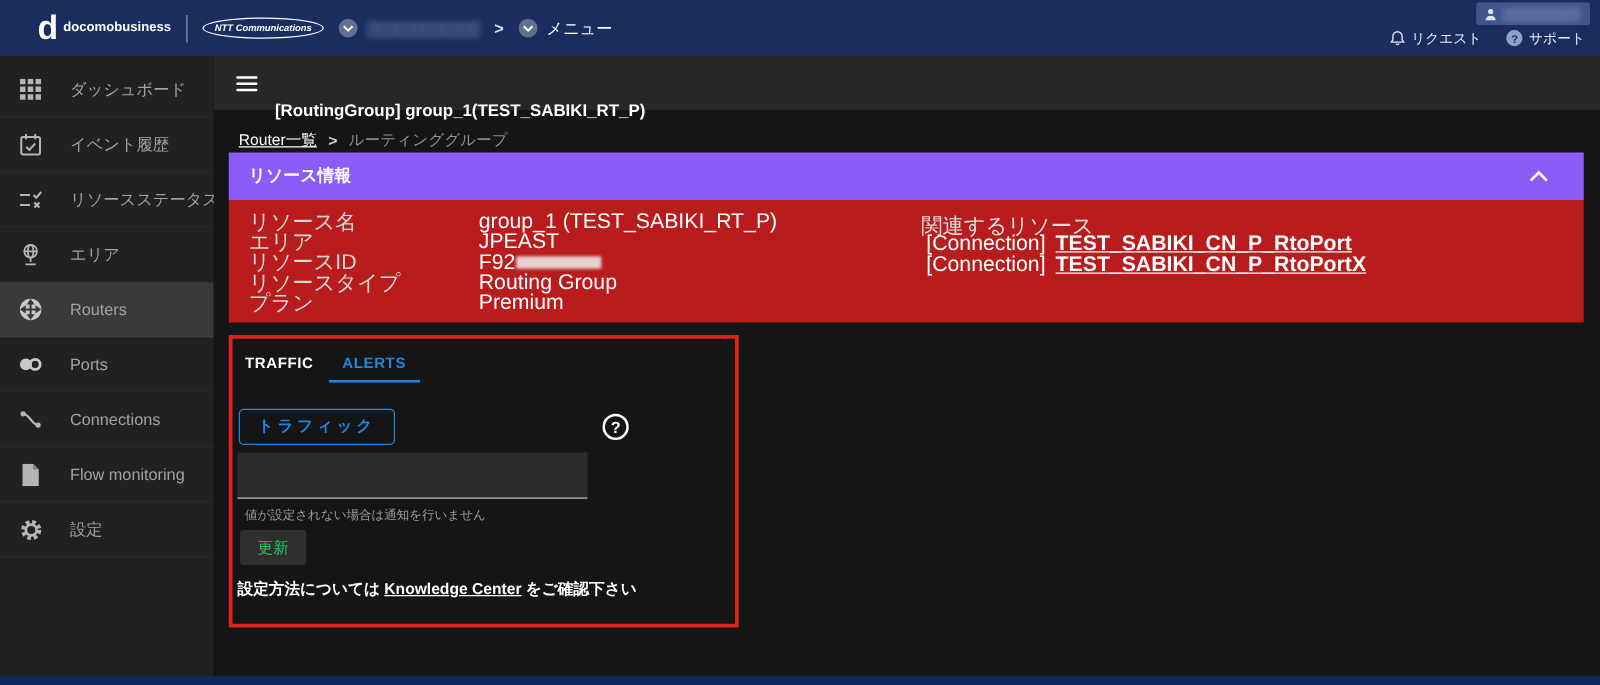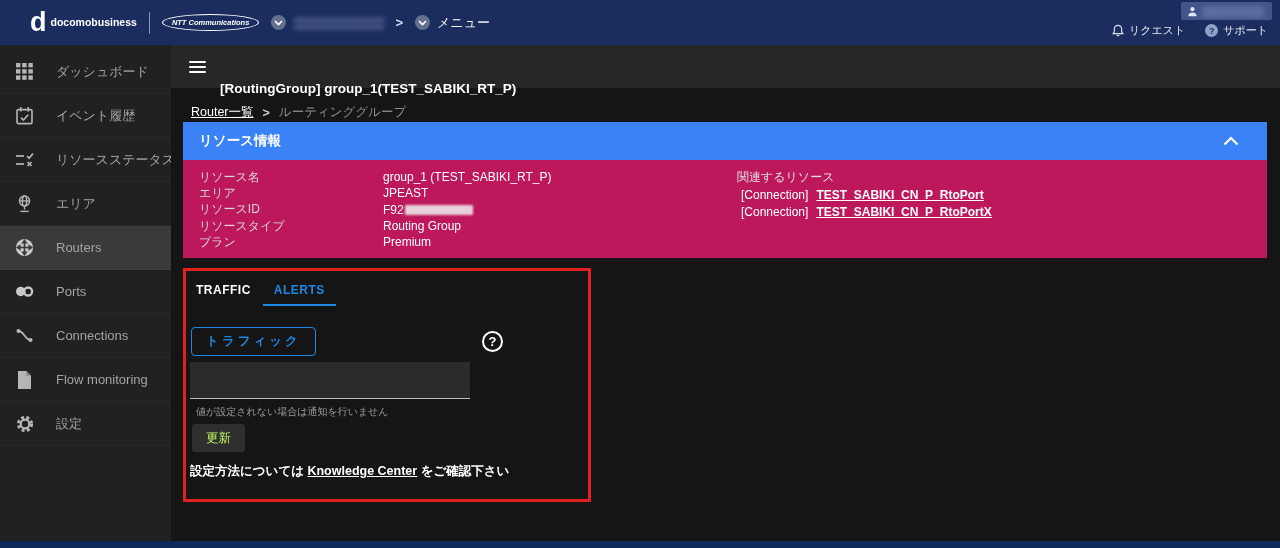--- a/index.html
+++ b/index.html
@@ -37,45 +37,45 @@
   .titlebar { height:43px; background:#272727; display:flex; align-items:center; padding-left:18px; }
   .hamburger { width:17px; display:flex; flex-direction:column; gap:3px; cursor:pointer; }
   .hamburger span { display:block; height:2px; background:#fff; border-radius:1px; }
   .page-title { margin-left:14px; font-size:13.5px; font-weight:bold; color:#fff;margin-top:44px; }
   .breadcrumb { margin:16px 0 0 20px; display:flex; align-items:center; gap:9px; font-size:12.5px; }
   .breadcrumb .bc-link { color:#fff; text-decoration:underline; cursor:pointer; }
   .breadcrumb .bc-sep { color:#cfcfcf; font-weight:bold; }
   .breadcrumb .bc-cur { color:#8f8f8f; }
   
   .panel { position:absolute; left:12px; top:77px; width:1084px; }
-  .panel-header { height:38px; background:#3b82f6; display:flex; align-items:center; padding:0 16px; }
+  .panel-header { height:38px; background:#8b5cf6; display:flex; align-items:center; padding:0 16px; }
   .panel-title { font-size:13.5px; font-weight:bold; color:#fff; }
   .collapse-btn { margin-left:auto; margin-right:12px; cursor:pointer; display:flex; }
-  .panel-body { background:#be185d; height:98px; position:relative; font-size:12px; }
+  .panel-body { background:#b91c1c; height:98px; position:relative; font-size:17px; }
   .fields { position:absolute; left:16px; top:9px; }
   .frow { display:flex; height:16.3px; align-items:center; }
   .frow .flabel { width:184px; color:#d8d8d8; }
   .frow .fvalue { color:#fff; }
   .redact-bar { display:inline-block; width:68px; height:10px; margin-left:1px; background:rgba(240,240,240,.85); filter:blur(1.2px); vertical-align:middle; border-radius:1px; }
   .related { position:absolute; left:554px; top:9px; }
   .related-title { color:#e0e0e0; height:18px; }
   .rel-row { display:flex; gap:8px; height:16.5px; align-items:center; padding-left:4px;text-align:center; }
   .rel-prefix { color:#fff; }
   .rel-link { color:#fff; text-decoration:underline; font-weight:bold; cursor:pointer; }
   
   .alert-box { position:absolute; left:12px; top:223px; width:408px; height:234px; border:3px solid #e01f1f; }
   .tabs { position:absolute; left:10px; top:12px; display:flex; }
   .tab { font-size:12px; font-weight:bold; letter-spacing:.5px; cursor:pointer; }
   .tab.traffic { color:#fff; padding:0 0 8px 0; }
   .tab.alerts { color:#1e88e5; margin-left:12px; padding:0 11px 7px 11px; border-bottom:2px solid #1e88e5; }
   .traffic-btn { position:absolute; left:5px; top:56px; width:125px; height:29px; border:1px solid #1e88e5; border-radius:4px; background:transparent; color:#1e88e5; font-size:12.5px; font-weight:bold; letter-spacing:3px; display:flex; align-items:center; justify-content:center; cursor:pointer; font-family:"Liberation Sans", sans-serif; }
   .help-icon { position:absolute; left:296px; top:60px; width:21px; height:21px; border:2px solid #fff; border-radius:50%; color:#fff; font-weight:bold; font-size:13px; display:flex; align-items:center; justify-content:center; cursor:pointer; }
   .alert-input { position:absolute; left:4px; top:91px; width:280px; height:37px; background:#2b2b2b; border:none; border-bottom:1px solid #bdbdbd; color:#fff; padding:0 8px; font-size:13px; outline:none; font-family:"Liberation Sans", sans-serif; }
   .helper-text { position:absolute; left:10px; top:134px; font-size:10px; color:#9c9c9c; }
-  .update-btn { position:absolute; left:6px; top:153px; width:53px; height:28px; background:#2f2f2f; border:none; border-radius:3px; color:#bef264; font-size:12.5px; display:flex; align-items:center; justify-content:center; font-family:"Liberation Sans", sans-serif; }
+  .update-btn { position:absolute; left:6px; top:153px; width:53px; height:28px; background:#2f2f2f; border:none; border-radius:3px; color:#22c55e; font-size:12.5px; display:flex; align-items:center; justify-content:center; font-family:"Liberation Sans", sans-serif; }
   .note-line { position:absolute; left:4px; top:192px; font-size:12.5px; font-weight:600; color:#fff; white-space:nowrap; }
   .note-line a { color:#fff; text-decoration:underline; font-weight:bold; cursor:pointer; }
   
   .footer-strip { position:absolute; left:0; bottom:0; width:1280px; height:7px; background:#0e2a5c; }
   svg { display:block; }
 </style>
 </head>
 <body>
 
 <div class="topbar">

